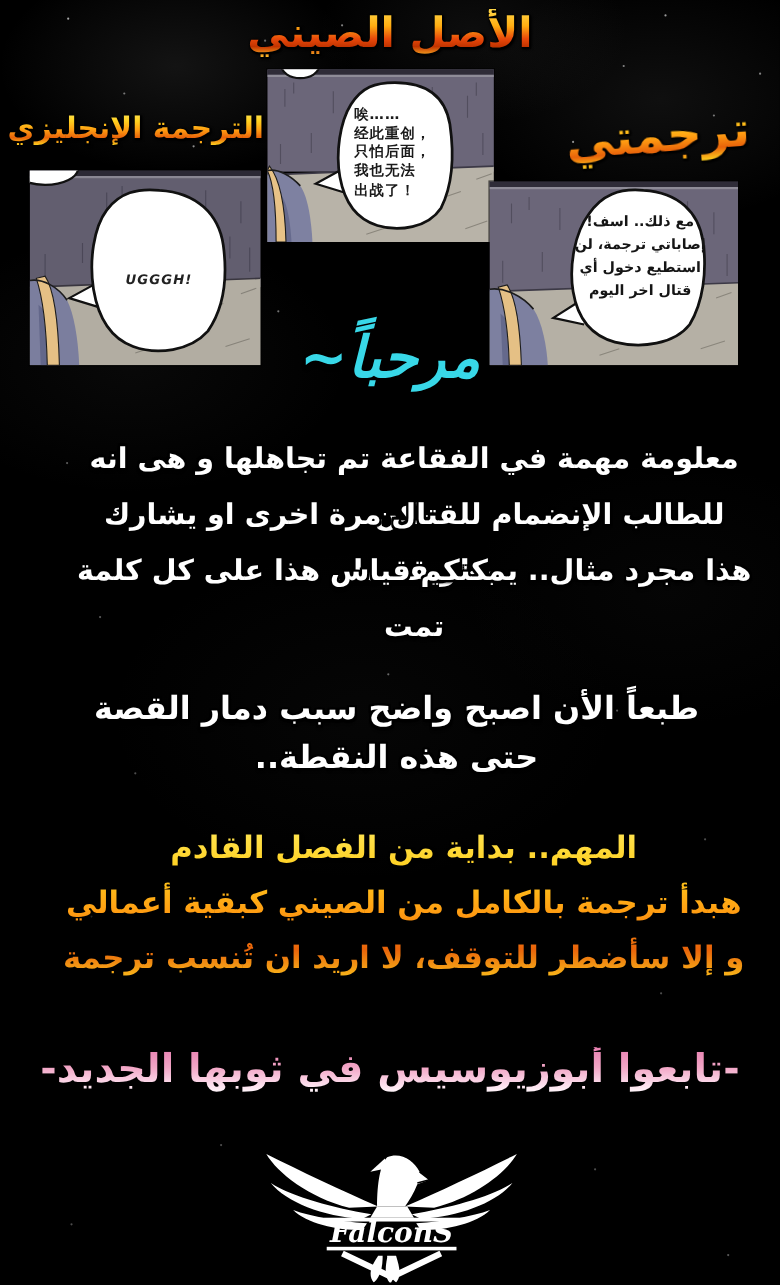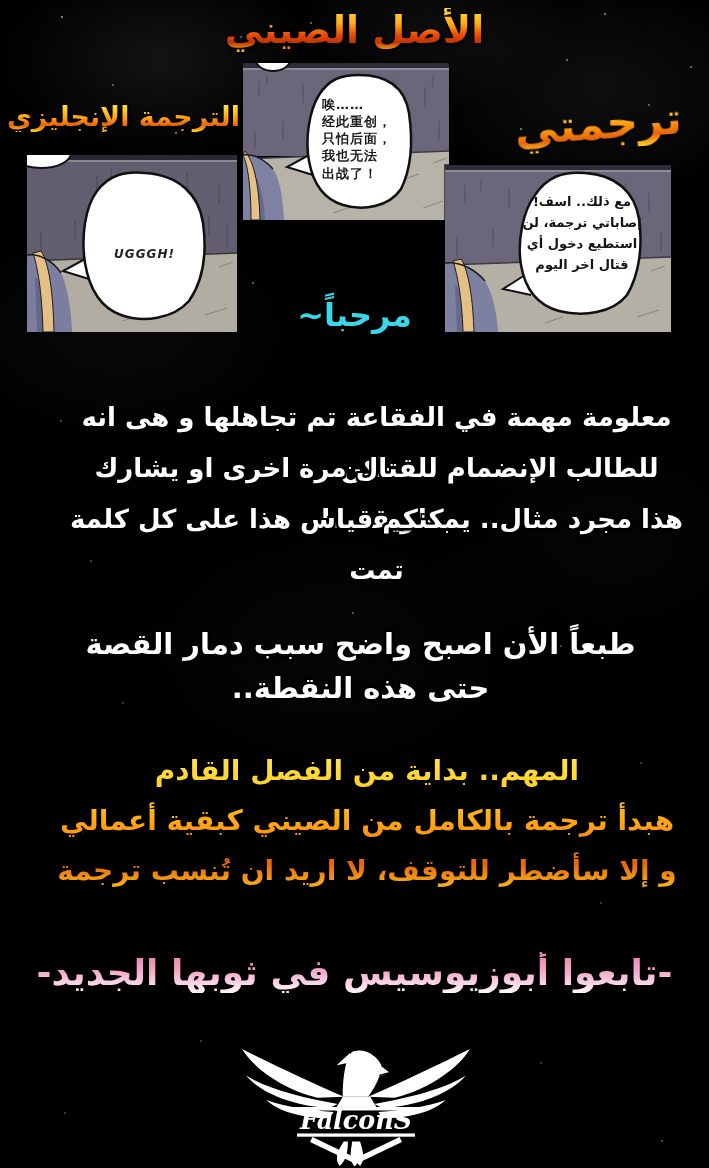--- a/index.html
+++ b/index.html
@@ -69,21 +69,21 @@
   
   .para{position:absolute;left:0;right:0;text-align:center;font-weight:bold;direction:rtl;}
   .para .ln{display:block;}
   .p1{top:392px;font-size:26px;margin-left:44px;}
   .p1 .ln{height:51px;line-height:51px;}
   .p2{top:622px;font-size:29px;padding-left:12px;}
   .p2 .ln{height:44px;line-height:44px;}
   .p3{top:746px;font-size:28px;padding-left:25px;}
   .p3 .ln{height:50px;line-height:50px;}
   .greeting{position:absolute;top:296px;left:0;right:0;text-align:center;
-            font-size:32px;font-weight:bold;direction:rtl;}
+            font-size:52px;font-weight:bold;direction:rtl;font-style:italic;}
   .follow{position:absolute;top:952px;left:0;right:0;text-align:center;
           font-size:36px;font-weight:bold;direction:rtl;white-space:nowrap;}
 
   
   .logo{position:absolute;left:238px;top:1046px;width:236px;height:120px;}
   .logo text{font-family:"DejaVu Serif",serif;font-style:italic;font-weight:bold;}
 </style>
 </head>
 <body>
 

